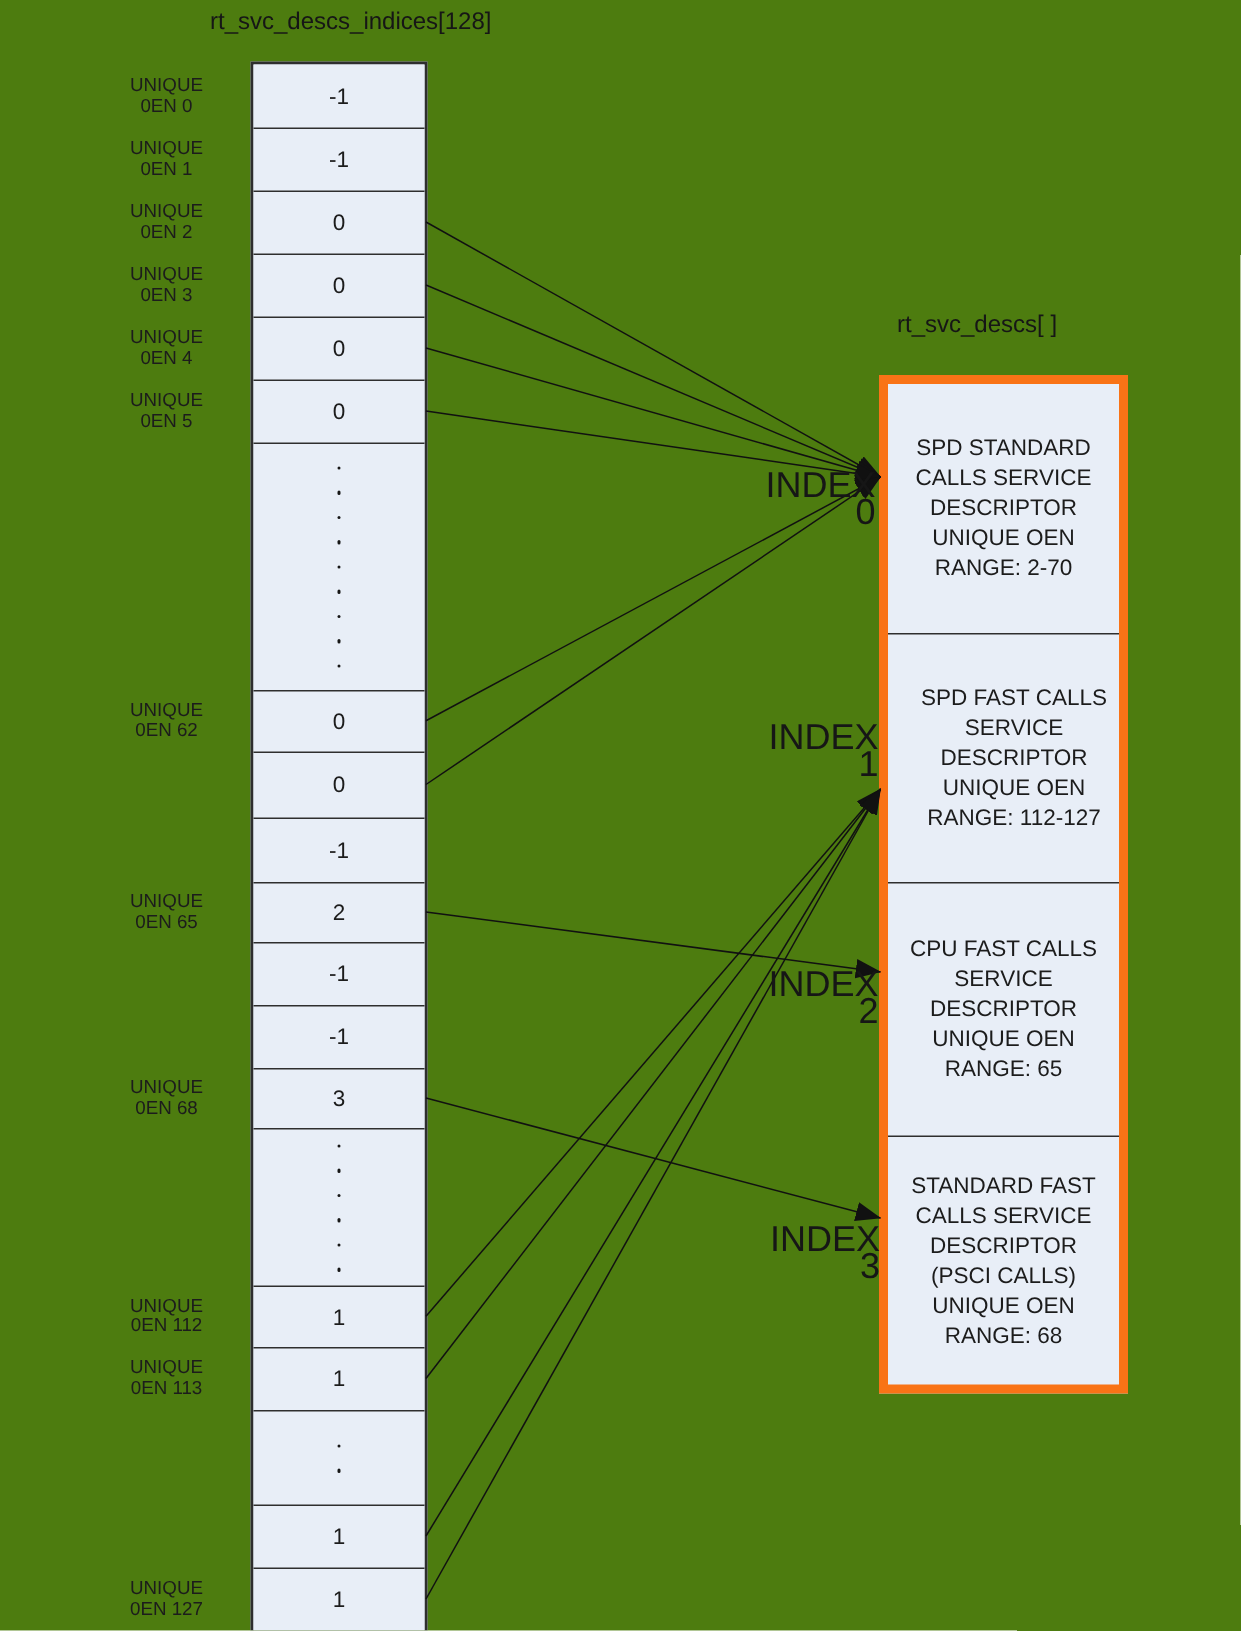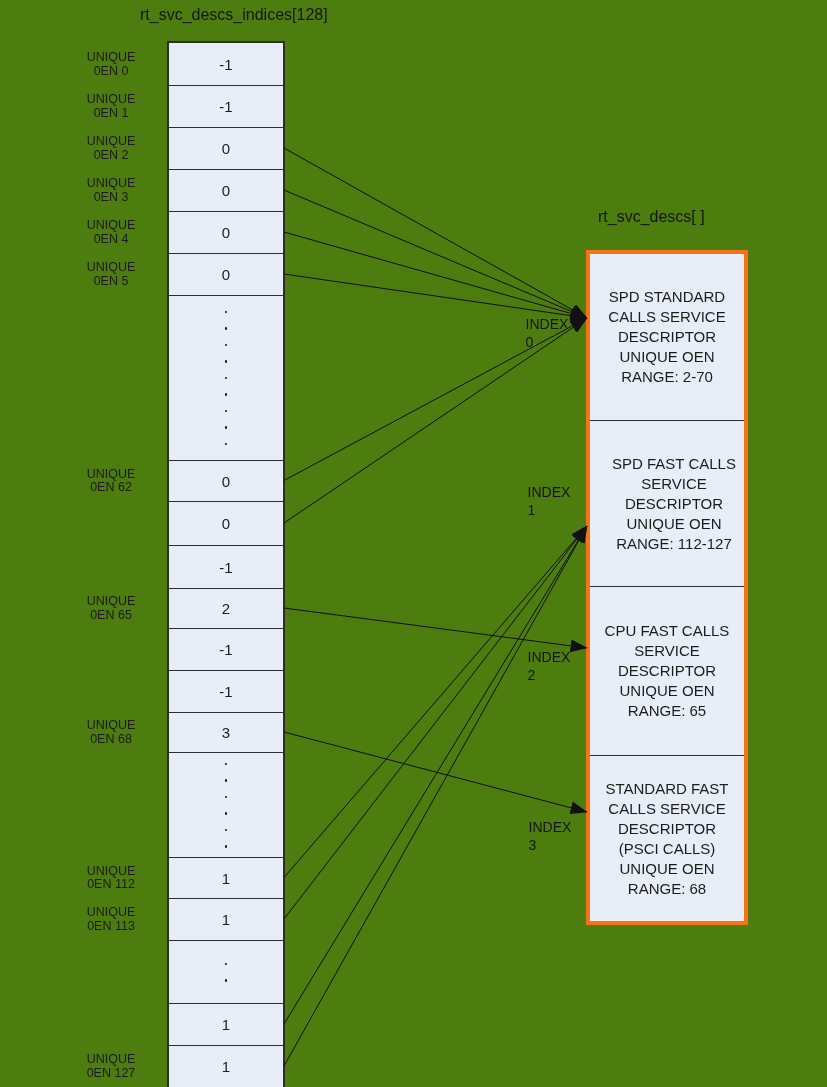--- a/index.html
+++ b/index.html
@@ -2,31 +2,31 @@
 <html><head>
 <meta charset="utf-8">
 <style>
   html,body{margin:0;padding:0;background:#fff;}
   body{font-family:"Liberation Sans", sans-serif; color:#1c1c1c;}
   .canvas{position:relative;width:827px;height:1087px;background:#4d7c0f;overflow:hidden;}
   .title{position:absolute;font-size:16px;white-space:nowrap;color:#161616;}
   .indices-array{position:absolute;left:167px;top:41px;width:114px;height:1044px;
     border:2px solid #2e2e2e;background:#e8eef7;}
   .descs-array{position:absolute;left:586px;top:250px;width:154px;height:667px;
-    border:4px solid #f97316;background:#e8eef7;}
+    border:6px solid #f97316;background:#e8eef7;}
   .cell{position:absolute;left:0;right:0;display:flex;align-items:center;justify-content:center;
     font-size:15px;box-sizing:border-box;background:#e8eef7;}
   .bt{border-top:1.5px solid #2e2e2e;}
   .cell.dots{flex-direction:column;justify-content:center;}
   .dot{width:2.5px;height:2.5px;border-radius:50%;background:#161616;margin:7px 0;flex:none;}
   .oen-label{position:absolute;width:112px;text-align:center;font-size:12.5px;line-height:13.5px;
     transform:translateY(-50%);color:#1c1c1c;}
   .descbox{position:absolute;left:0;right:0;box-sizing:border-box;display:flex;flex-direction:column;
     align-items:center;justify-content:center;text-align:center;font-size:15px;line-height:20px;}
-  .index-label{position:absolute;text-align:left;font-size:14px;line-height:18px;
+  .index-label{position:absolute;text-align:right;font-size:24px;line-height:18px;
     transform:translate(-50%,-50%);white-space:nowrap;color:#161616;}
   svg.arrow-layer{position:absolute;left:0;top:0;width:827px;height:1087px;pointer-events:none;}
 </style>
 </head>
 <body>
 
 <div class="canvas" id="canvas">
   <div class="title" id="title-left" style="left:140px;top:6px">rt_svc_descs_indices[128]</div>
   <div class="title" id="title-right" style="left:598px;top:208px">rt_svc_descs[ ]</div>
 

